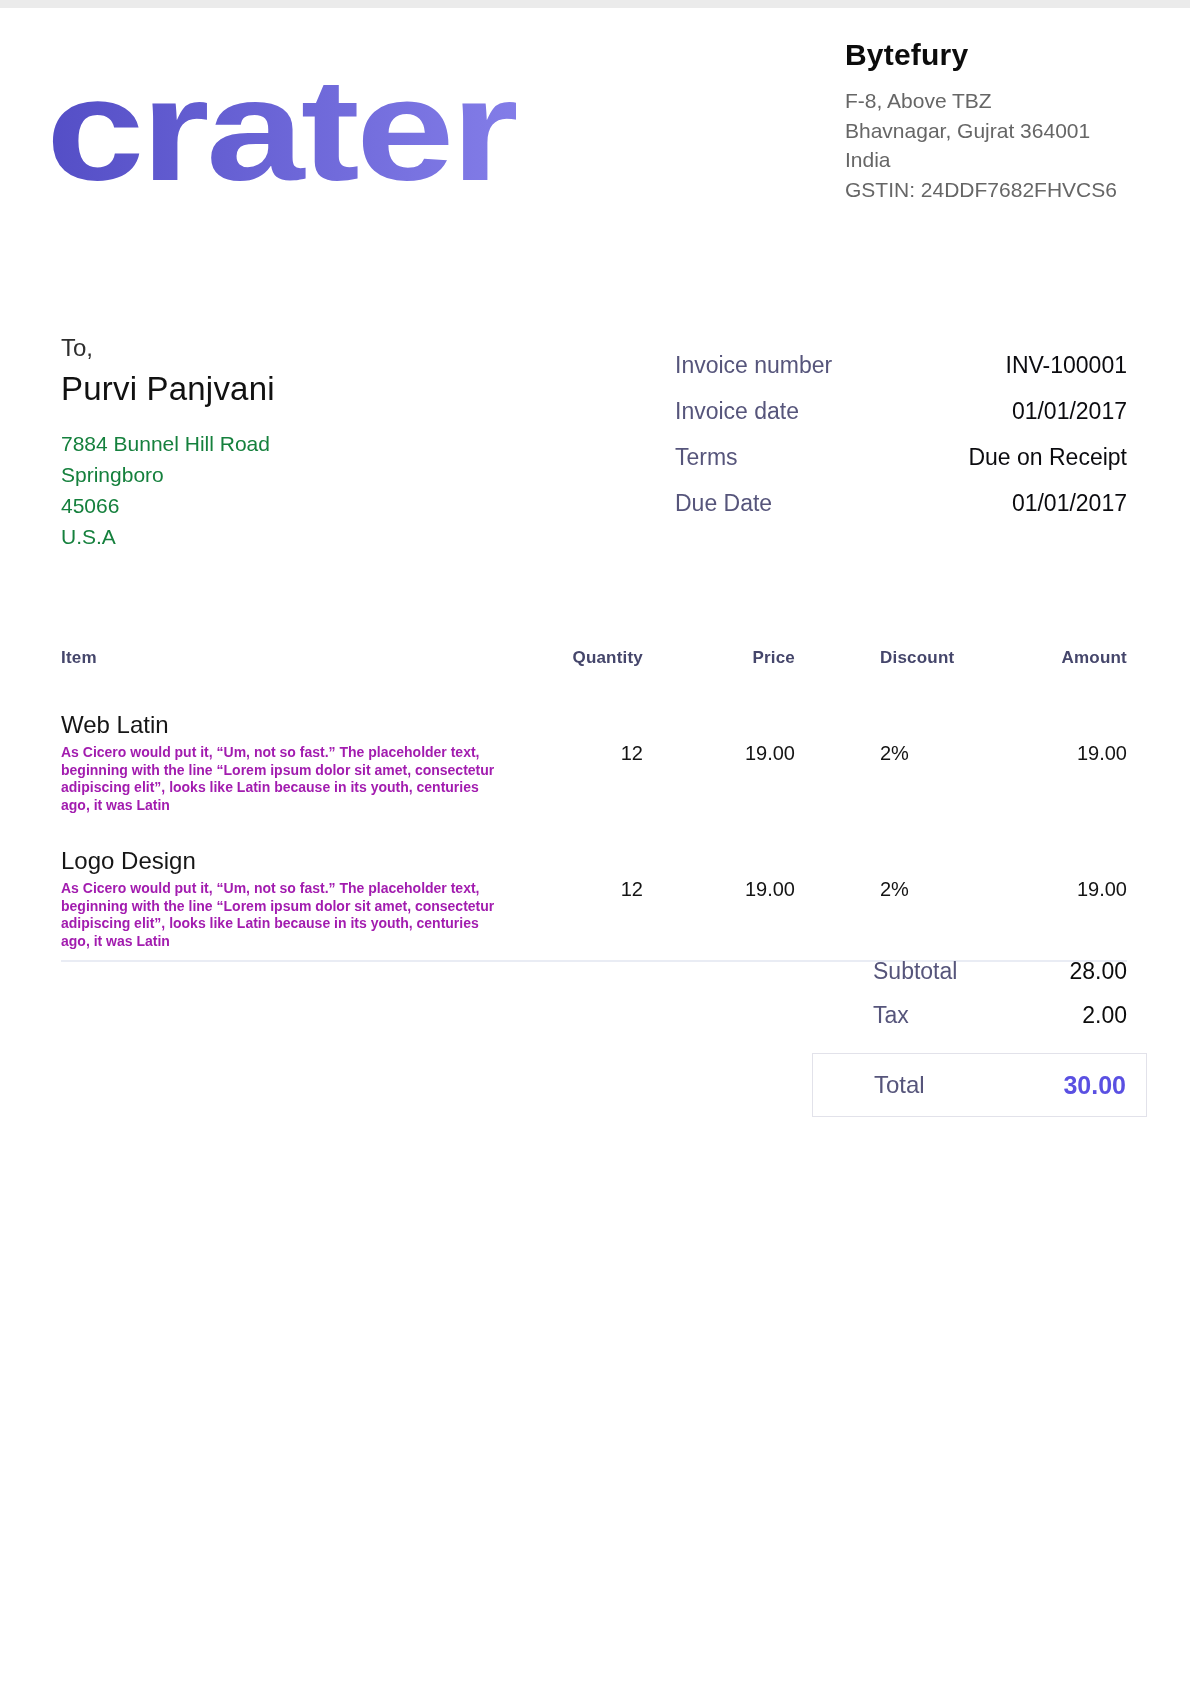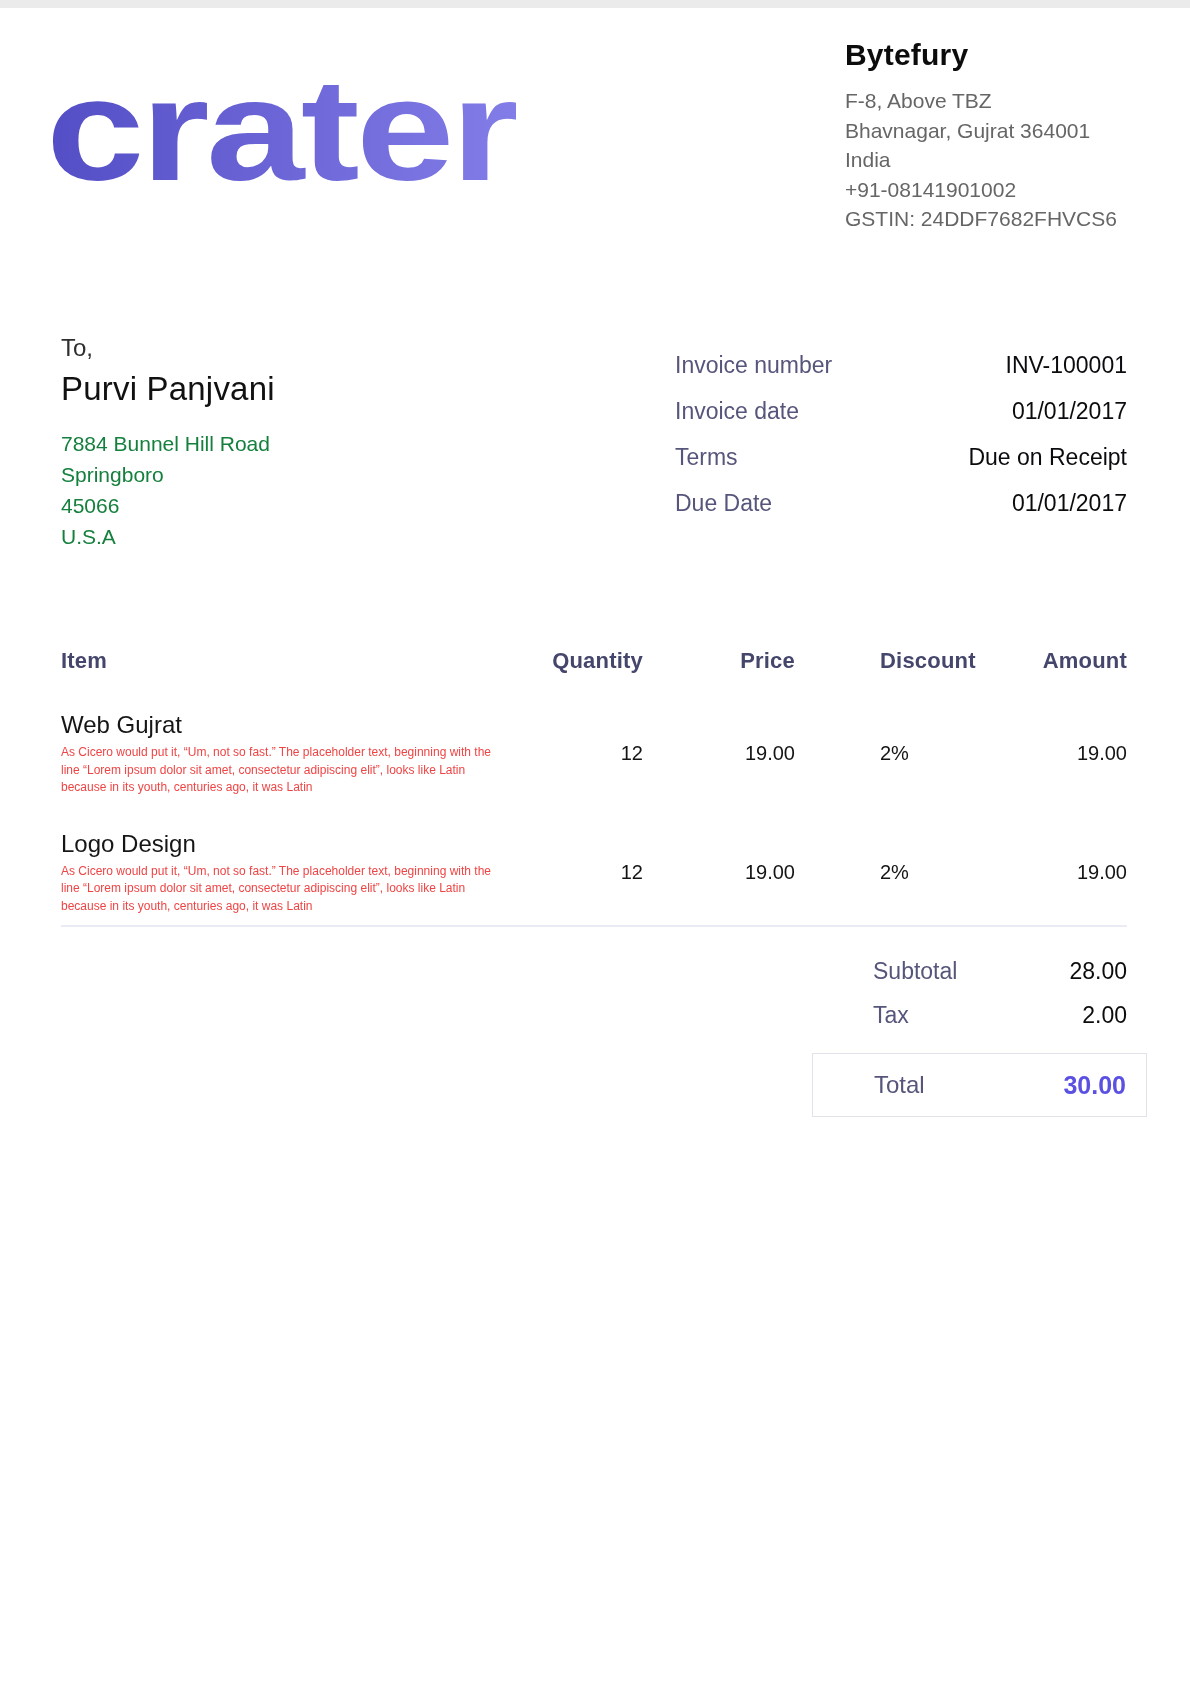--- a/index.html
+++ b/index.html
@@ -44,28 +44,28 @@
   
   .items { position: absolute; left: 61px; top: 648px; width: 1066px; }
   .trow { display: flex; }
   .col-item     { width: 460px; text-align: left; }
   .col-qty      { width: 122px; text-align: right; }
   .col-price    { width: 152px; text-align: right; }
   .col-discount { width: 115px; margin-left: 85px; text-align: left; }
   .col-amount   { width: 132px; text-align: right; }
   .thead { height: 34px; }
   .thead > div {
-    font-size: 22px; font-weight: bold; color: #45466b; letter-spacing: 0.2px;
+    font-size: 17px; font-weight: bold; color: #45466b; letter-spacing: 0.2px;
   }
   .item-row1 { margin-top: 28px; }
   .item-row2 { margin-top: 32px; }
   .item-name { font-size: 24px; color: #161616; line-height: 30px; }
   .item-desc {
     margin-top: 4px; max-width: 450px;
-    font-size: 12px; line-height: 17.5px; color: #ef4444;
+    font-size: 14px; line-height: 17.5px; color: #a21caf; font-weight: bold;
   }
   .cell-num { padding-top: 32px; font-size: 20px; color: #141414; }
   .items-divider {
     margin-top: 10px; height: 2px; width: 1066px;
     background: #e9ecf4; border: none;
   }
   
   .totals { position: absolute; left: 812px; top: 958px; width: 335px; }
   .totals-row {
     display: flex; justify-content: space-between; align-items: baseline;
@@ -99,21 +99,20 @@
     <text x="0" y="122" textLength="470" lengthAdjust="spacingAndGlyphs" font-family="Liberation Sans, sans-serif" font-size="145" font-weight="bold" letter-spacing="-3" fill="url(#logoGrad)">crater</text>
   </svg>
 </div>
 
 <div class="company">
   <div class="company-name">Bytefury</div>
   <div class="company-address">
     <div>F-8, Above TBZ</div>
     <div>Bhavnagar, Gujrat 364001</div>
     <div>India</div>
-    <div>+91-08141901002</div>
     <div>GSTIN: 24DDF7682FHVCS6</div>
   </div>
 </div>
 
 <div class="bill-to">
   <div class="bill-to-label">To,</div>
   <div class="customer-name">Purvi Panjvani</div>
   <div class="customer-address">
     <div>7884 Bunnel Hill Road</div>
     <div>Springboro</div>
@@ -145,21 +144,21 @@
   <div class="trow thead">
     <div class="col-item">Item</div>
     <div class="col-qty">Quantity</div>
     <div class="col-price">Price</div>
     <div class="col-discount">Discount</div>
     <div class="col-amount">Amount</div>
   </div>
 
   <div class="trow item-row1">
     <div class="col-item">
-      <div class="item-name">Web Gujrat</div>
+      <div class="item-name">Web Latin</div>
       <div class="item-desc">As Cicero would put it, “Um, not so fast.” The placeholder text, beginning with the line “Lorem ipsum dolor sit amet, consectetur adipiscing elit”, looks like Latin because in its youth, centuries ago, it was Latin</div>
     </div>
     <div class="col-qty cell-num">12</div>
     <div class="col-price cell-num">19.00</div>
     <div class="col-discount cell-num">2%</div>
     <div class="col-amount cell-num">19.00</div>
   </div>
 
   <div class="trow item-row2">
     <div class="col-item">

